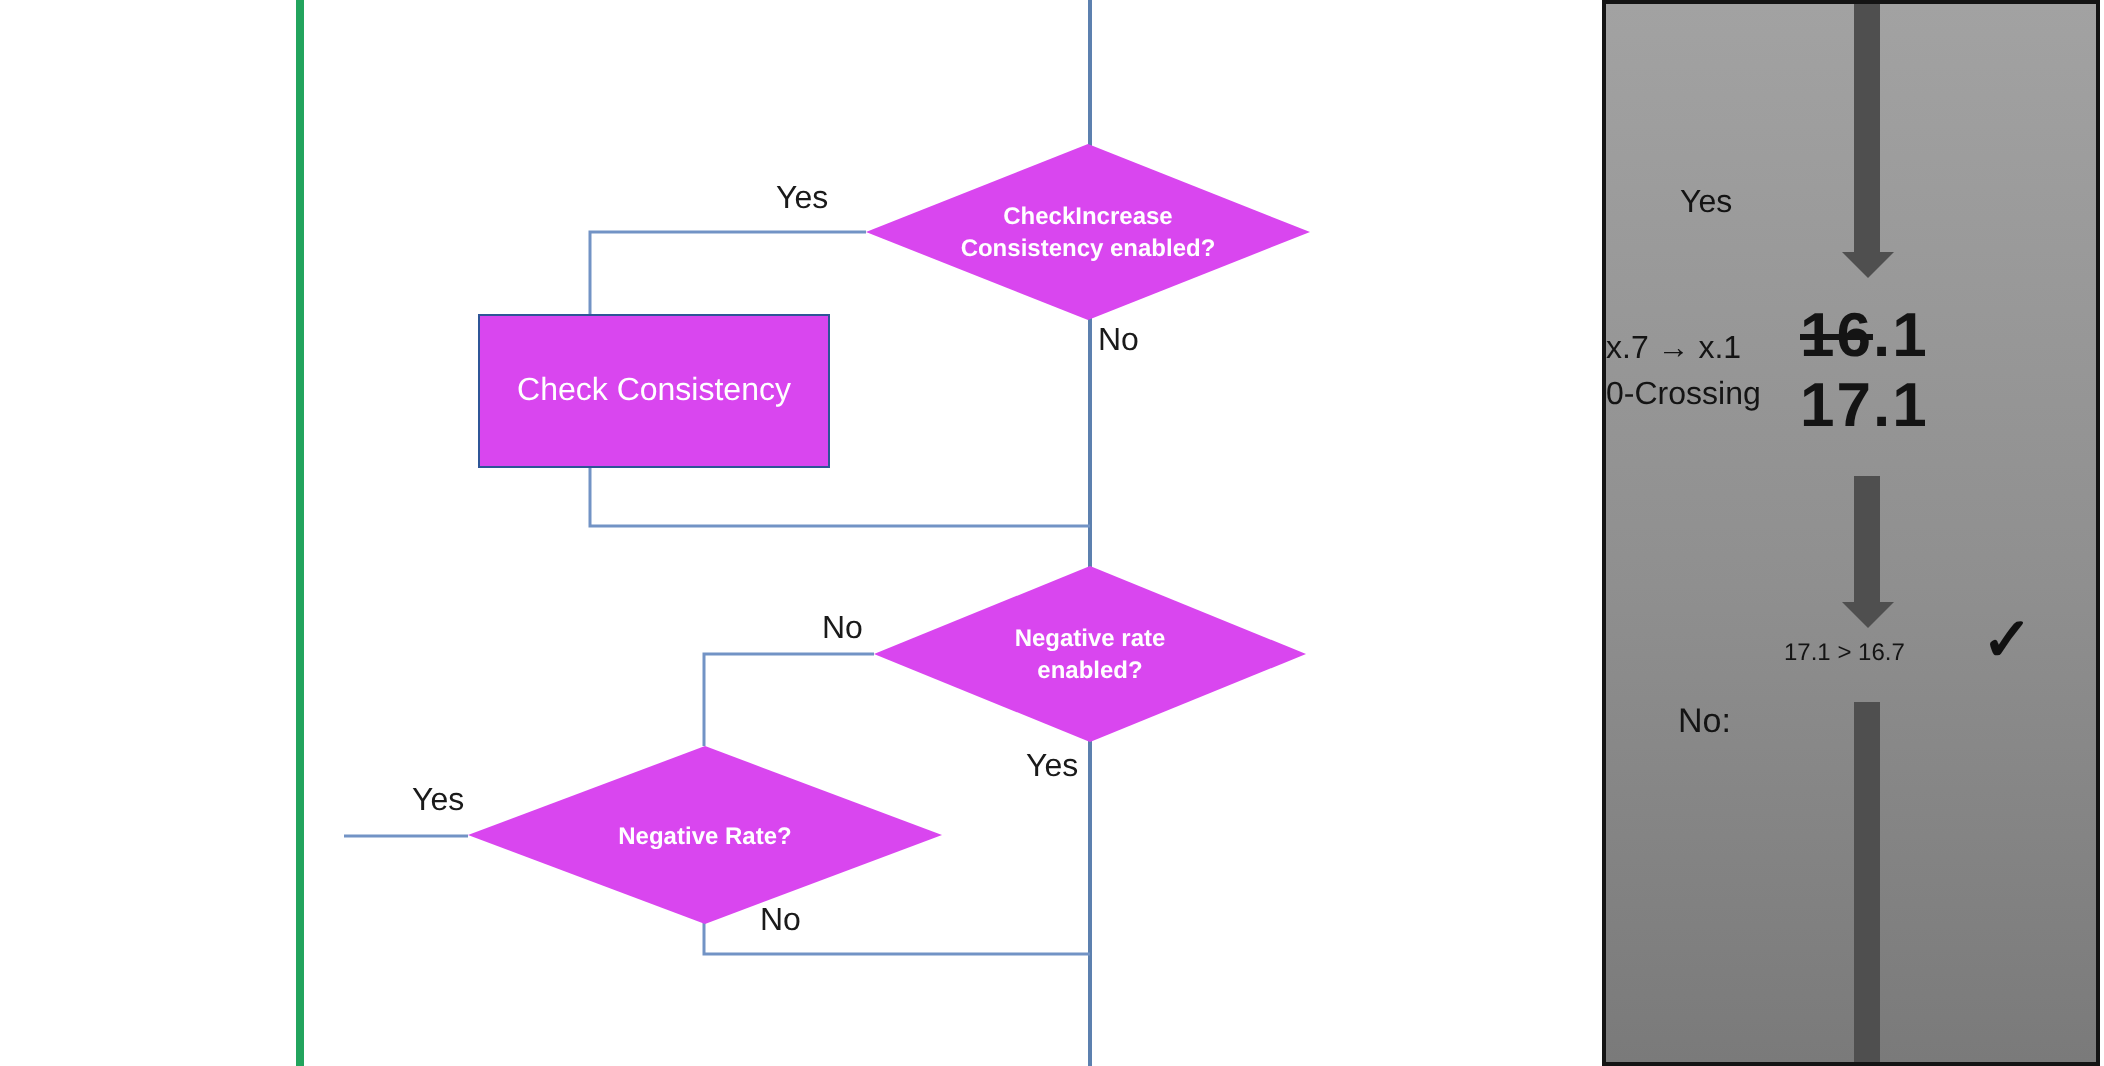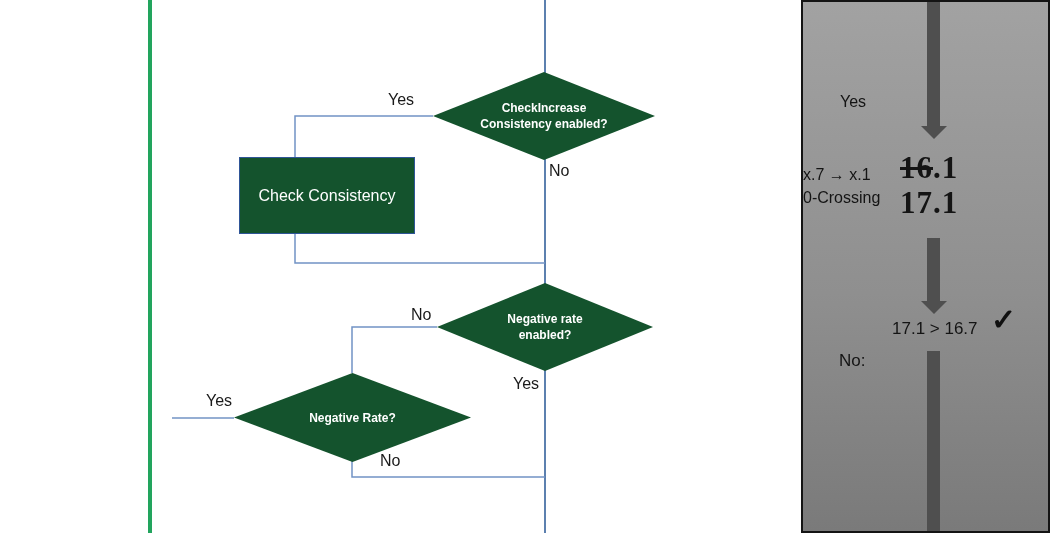--- a/index.html
+++ b/index.html
@@ -4,21 +4,21 @@
 <style>
   html,body{margin:0;padding:0;background:#fff;}
   #slide{
     position:relative;width:1052px;height:533px;overflow:hidden;
     background:#ffffff;font-family:"Liberation Sans",sans-serif;
   }
   
   #green-line{position:absolute;left:148px;top:0;width:4px;height:533px;background:#22A45D;z-index:1;}
   #connector-layer{position:absolute;left:0;top:0;z-index:1;}
   .node{position:absolute;z-index:2;display:flex;align-items:center;justify-content:center;
-        text-align:center;color:#ffffff;background:#14532d;}
+        text-align:center;color:#ffffff;background:#d946ef;}
   .diamond{clip-path:polygon(50% 0%,100% 50%,50% 100%,0% 50%);font-size:12px;font-weight:600;line-height:16px;}
   #node-check-increase{left:433px;top:72px;width:222px;height:88px;padding:0;}
   #node-check-increase .inner{width:132px;}
   #node-negative-rate-allowed{left:437px;top:283px;width:216px;height:88px;}
   #node-negative-rate-allowed .inner{width:98px;}
   #node-negative-rate{left:234px;top:373px;width:237px;height:89px;}
   #node-check-consistency{left:207px;top:157px;width:176px;height:77px;
         font-size:16px;line-height:22px;border:1px solid #2f5597;box-sizing:border-box;margin-left:32px;}
   #node-done-error{left:66px;top:380px;width:106px;height:75px;border:4px solid #0d0d0d;
         box-sizing:border-box;font-size:16px;line-height:21px;z-index:3;}
@@ -38,24 +38,24 @@
     border-left:13px solid transparent;border-right:13px solid transparent;border-top:13px solid #4f4f4f;}
   #arrow1-shaft{top:0;height:124px;}
   #arrow1-head{top:124px;}
   #arrow2-shaft{top:236px;height:63px;}
   #arrow2-head{top:299px;}
   #arrow3-shaft{top:349px;bottom:0;height:auto;}
   #panel-yes{position:absolute;left:37px;top:91px;font-size:16px;color:#141414;}
   #rule-block{position:absolute;left:0px;top:161px;width:90px;text-align:left;
     font-size:16px;line-height:23px;color:#141414;}
   #numbers-block{position:absolute;left:97px;top:148px;font-size:31px;line-height:35px;
-    font-weight:600;color:#141414;letter-spacing:1px;font-family:Liberation Serif, serif;}
+    font-weight:600;color:#141414;letter-spacing:1px;}
   #old-value-struck{text-decoration:line-through;text-decoration-thickness:2.5px;}
   #result-label{position:absolute;left:36px;top:317px;font-size:17px;color:#141414;margin-top:32px;}
-  #comparison{position:absolute;left:89px;top:317px;font-size:17px;color:#141414;}
+  #comparison{position:absolute;left:89px;top:317px;font-size:12px;color:#141414;}
   #check-mark{position:absolute;left:188px;top:300px;font-size:30px;font-weight:700;color:#111;}
 </style>
 </head>
 <body>
 
 <div id="slide">
 
   <div id="green-line"></div>
 
   <svg id="connector-layer" width="1052" height="533" viewBox="0 0 1052 533">

